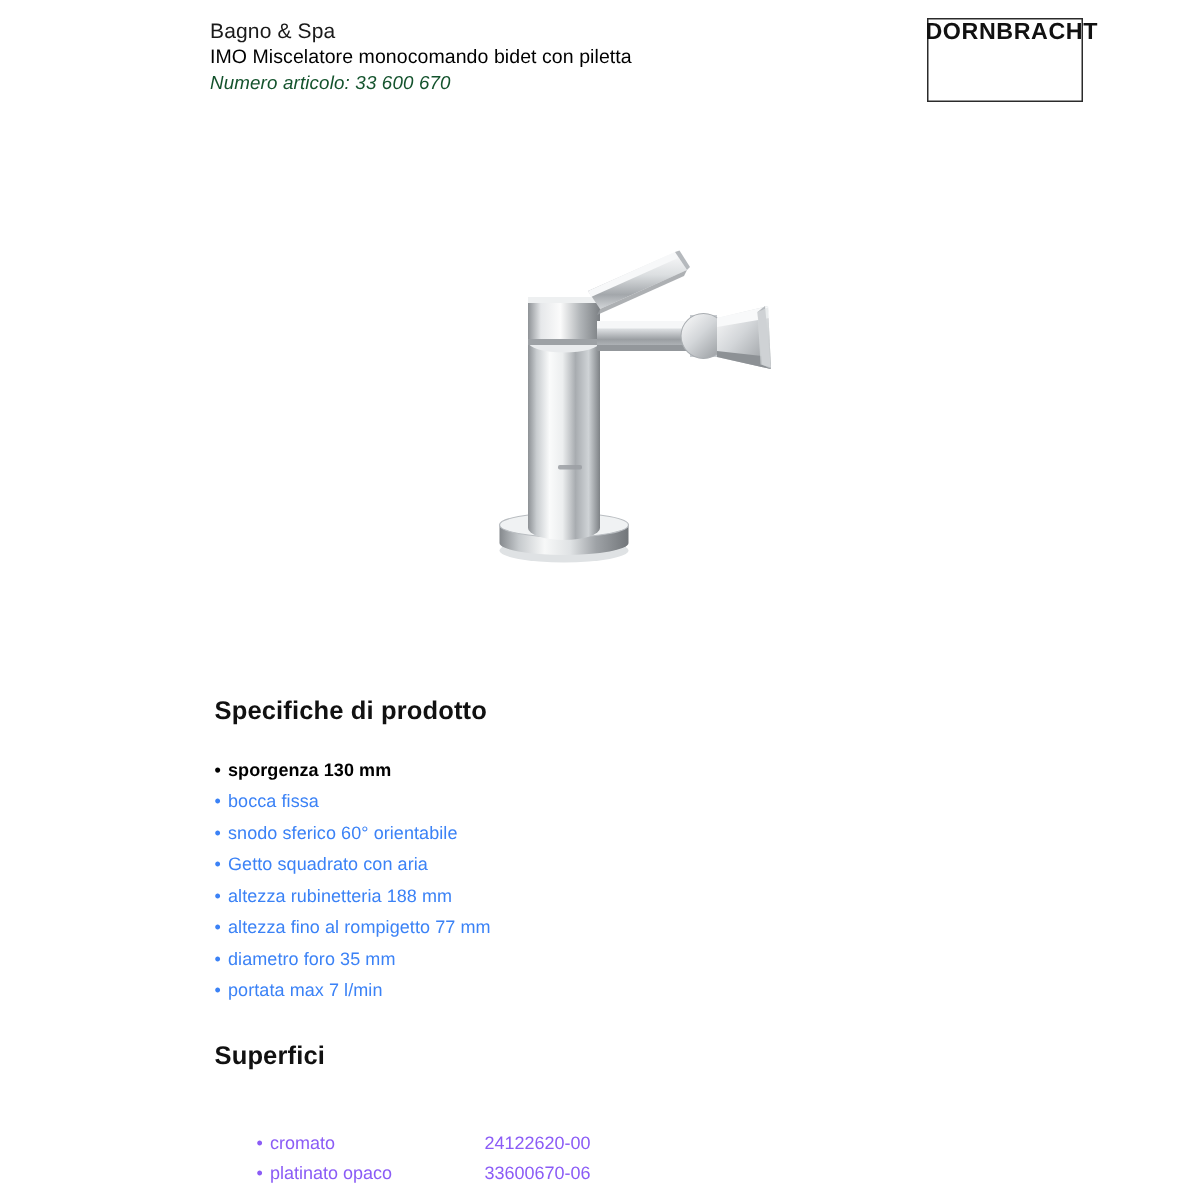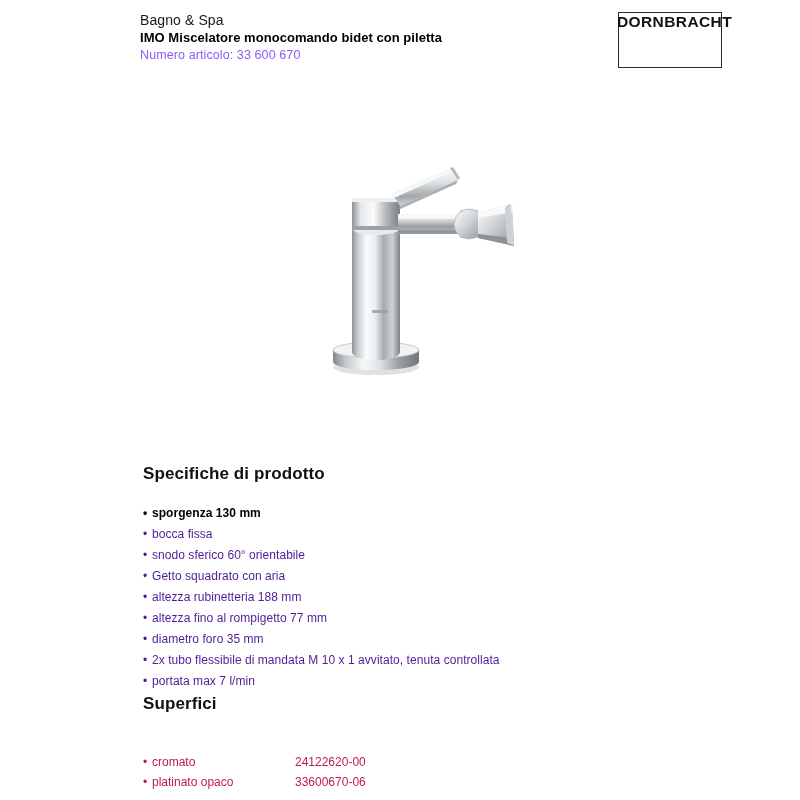--- a/index.html
+++ b/index.html
@@ -38,29 +38,30 @@
   }
   .brand-line {
     font-size: 14px;
     line-height: 17px;
     color: #1a1a1a;
     letter-spacing: 0.1px;
   }
   .product-title {
     font-size: 13px;
     line-height: 18px;
-    font-weight: bold;
+    font-weight: normal;
     color: #000000;
     letter-spacing: 0.05px;
   }
   .article-line {
     font-size: 12.5px;
     line-height: 17px;
-    color: #8b5cf6;
+    color: #14532d;
     letter-spacing: 0.1px;
+    font-style: italic;
   }
 
   
   .logo-box {
     position: absolute;
     right: 38px;
     top: 0px;
     width: 104px;
     height: 56px;
     border: 1px solid #2b2b2b;
@@ -98,21 +99,21 @@
   .section-title {
     font-size: 17px;
     font-weight: bold;
     color: #111111;
     margin-bottom: 19px;
     letter-spacing: 0.1px;
   }
   .spec-item {
     font-size: 12px;
     line-height: 21px;
-    color: #4c1d95;
+    color: #3b82f6;
     letter-spacing: 0.05px;
   }
   .spec-item.bold {
     font-weight: bold;
     color: #000;
   }
   .bullet {
     display: inline-block;
     width: 9px;
   }
@@ -123,23 +124,24 @@
     left: 143px;
     top: 694px;
     width: 560px;
   }
   .surfaces .section-title {
     margin-bottom: 38px;
   }
   .surface-row {
     font-size: 12px;
     line-height: 20px;
-    color: #be185d;
+    color: #8b5cf6;
     position: relative;
     height: 20px;
+    margin-left: 28px;
   }
   .surface-name {
     position: absolute;
     left: 0;
     top: 0;
   }
   .surface-code {
     position: absolute;
     left: 152px;
     top: 0;
@@ -247,21 +249,20 @@
   <div class="specs">
     <div class="section-title">Specifiche di prodotto</div>
     <div>
       <div class="spec-item bold"><span class="bullet">•</span><span>sporgenza 130 mm</span></div>
       <div class="spec-item"><span class="bullet">•</span><span>bocca fissa</span></div>
       <div class="spec-item"><span class="bullet">•</span><span>snodo sferico 60° orientabile</span></div>
       <div class="spec-item"><span class="bullet">•</span><span>Getto squadrato con aria</span></div>
       <div class="spec-item"><span class="bullet">•</span><span>altezza rubinetteria 188 mm</span></div>
       <div class="spec-item"><span class="bullet">•</span><span>altezza fino al rompigetto 77 mm</span></div>
       <div class="spec-item"><span class="bullet">•</span><span>diametro foro 35 mm</span></div>
-      <div class="spec-item"><span class="bullet">•</span><span>2x tubo flessibile di mandata M 10 x 1 avvitato, tenuta controllata</span></div>
       <div class="spec-item"><span class="bullet">•</span><span>portata max 7 l/min</span></div>
     </div>
   </div>
 
   <div class="surfaces">
     <div class="section-title">Superfici</div>
     <div>
       <div class="surface-row">
         <span class="surface-name"><span class="bullet">•</span><span>cromato</span></span>
         <span class="surface-code">24122620-00</span>

